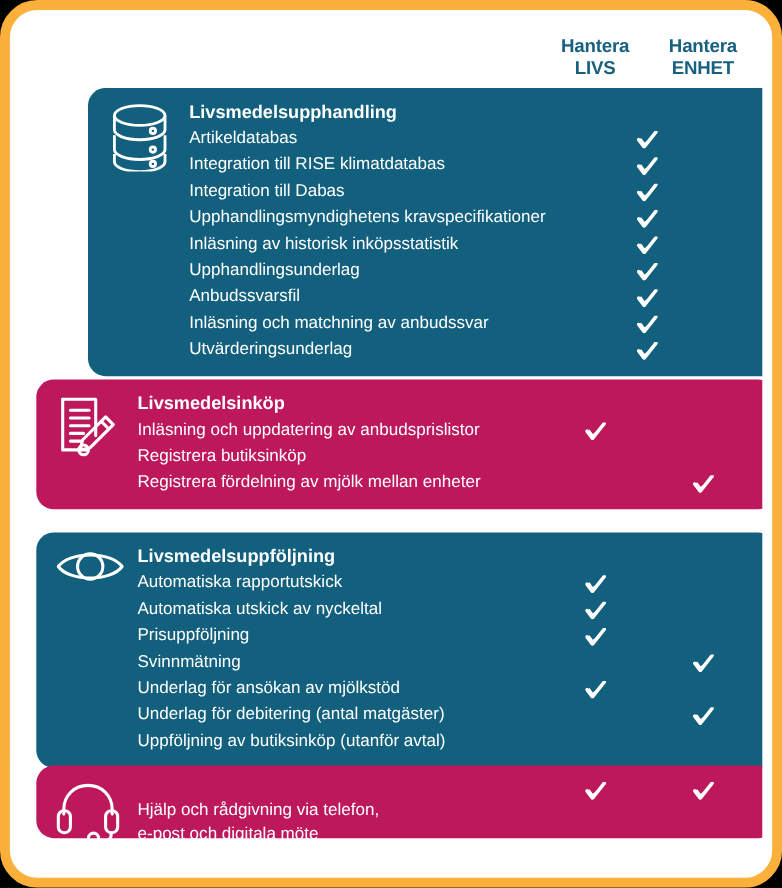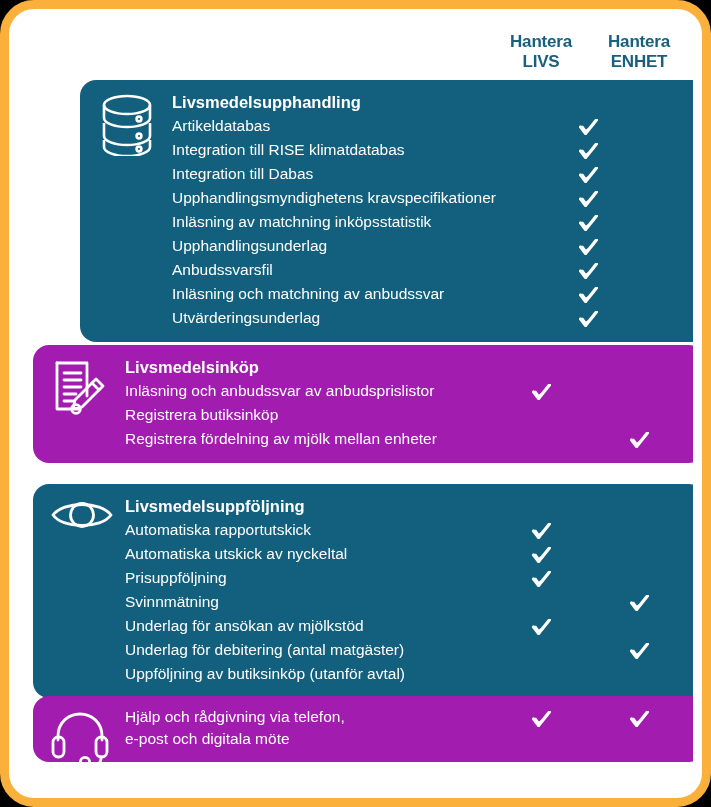--- a/index.html
+++ b/index.html
@@ -70,21 +70,21 @@
 
   
   .card {
     position: absolute;
     left: 15px;
     width: 672px;
     border-radius: 16px;
     box-sizing: border-box;
   }
   .card.teal  { background: #13607E; }
-  .card.green { background: #a21caf; text-decoration: underline; }
+  .card.green { background: #be185d; text-decoration: underline; }
 
   .card-icon {
     position: absolute;
     left: 18px;
     top: 14px;
     width: 66px;
     height: 66px;
   }
   .card-icon svg { display: block; }
 
@@ -106,20 +106,21 @@
     left: 92px;
     top: 0;
   }
   .row.title .label {
     font-weight: bold;
     font-size: 16.5px;
   }
   .row .label.two-line {
     line-height: 22px;
     white-space: pre-line;
+    margin-top: 20px;
   }
 
   .check {
     position: absolute;
     top: 0;
     width: 30px;
     text-align: center;
     color: #FFFFFF;
     font-size: 20px;
     font-weight: bold;
@@ -196,21 +197,21 @@
               <div class="row">
                 <span class="label">Upphandlingsmyndighetens kravspecifikationer</span>
                 <span class="check livs">
                   <svg width="19" height="16" viewBox="0 0 19 16" aria-hidden="true">
     <path d="M1.6 8.0 L6.6 14.6 L17.4 0.9 L15.3 5.2 L6.9 10.6 L3.9 6.4 Z" fill="#ffffff"></path>
     <path d="M1.6 8.0 L6.6 14.6 L17.4 0.9" stroke="#ffffff" stroke-width="3.2" fill="none" stroke-linecap="round" stroke-linejoin="round"></path>
   </svg>
                 </span>
               </div>
               <div class="row">
-                <span class="label">Inläsning av matchning inköpsstatistik</span>
+                <span class="label">Inläsning av historisk inköpsstatistik</span>
                 <span class="check livs">
                   <svg width="19" height="16" viewBox="0 0 19 16" aria-hidden="true">
     <path d="M1.6 8.0 L6.6 14.6 L17.4 0.9 L15.3 5.2 L6.9 10.6 L3.9 6.4 Z" fill="#ffffff"></path>
     <path d="M1.6 8.0 L6.6 14.6 L17.4 0.9" stroke="#ffffff" stroke-width="3.2" fill="none" stroke-linecap="round" stroke-linejoin="round"></path>
   </svg>
                 </span>
               </div>
               <div class="row">
                 <span class="label">Upphandlingsunderlag</span>
                 <span class="check livs">
@@ -258,21 +259,21 @@
       <path d="M45 20 l7 7 -21 21 -9 2 2-9 z"></path>
       <path d="M41 24 l7 7"></path>
       <circle cx="25" cy="50" r="4.4"></circle>
     </svg>
             </div>
             <div class="card-body">
               <div class="row title">
                 <span class="label">Livsmedelsinköp</span>
               </div>
               <div class="row">
-                <span class="label">Inläsning och anbudssvar av anbudsprislistor</span>
+                <span class="label">Inläsning och uppdatering av anbudsprislistor</span>
                 <span class="check livs">
                   <svg width="19" height="16" viewBox="0 0 19 16" aria-hidden="true">
     <path d="M1.6 8.0 L6.6 14.6 L17.4 0.9 L15.3 5.2 L6.9 10.6 L3.9 6.4 Z" fill="#ffffff"></path>
     <path d="M1.6 8.0 L6.6 14.6 L17.4 0.9" stroke="#ffffff" stroke-width="3.2" fill="none" stroke-linecap="round" stroke-linejoin="round"></path>
   </svg>
                 </span>
               </div>
               <div class="row">
                 <span class="label">Registrera butiksinköp</span>
               </div>

